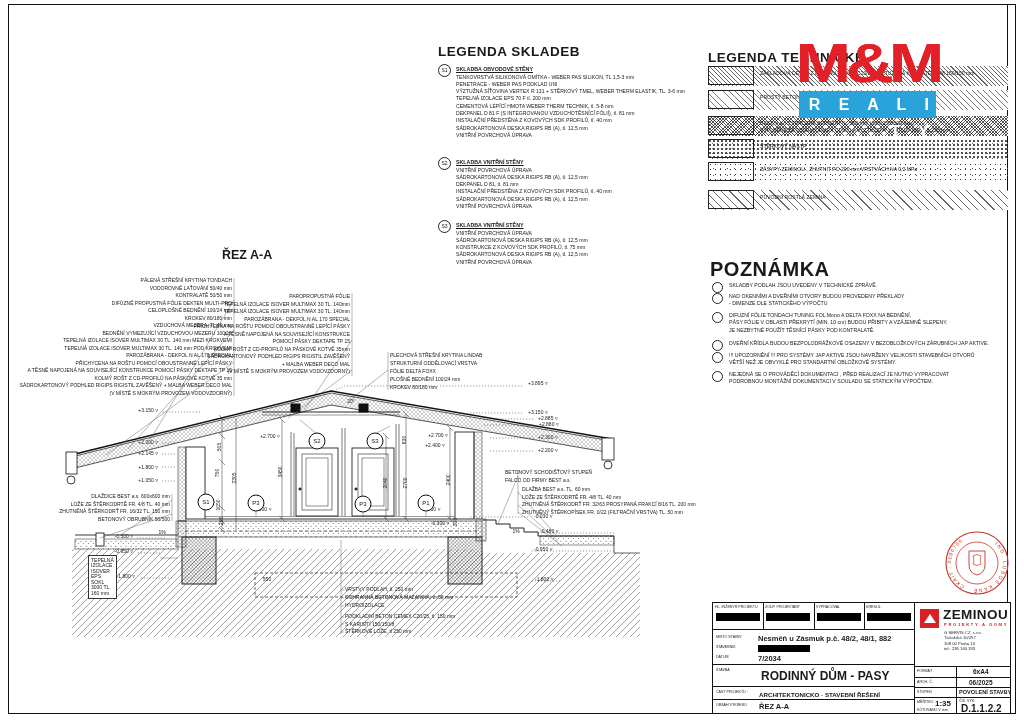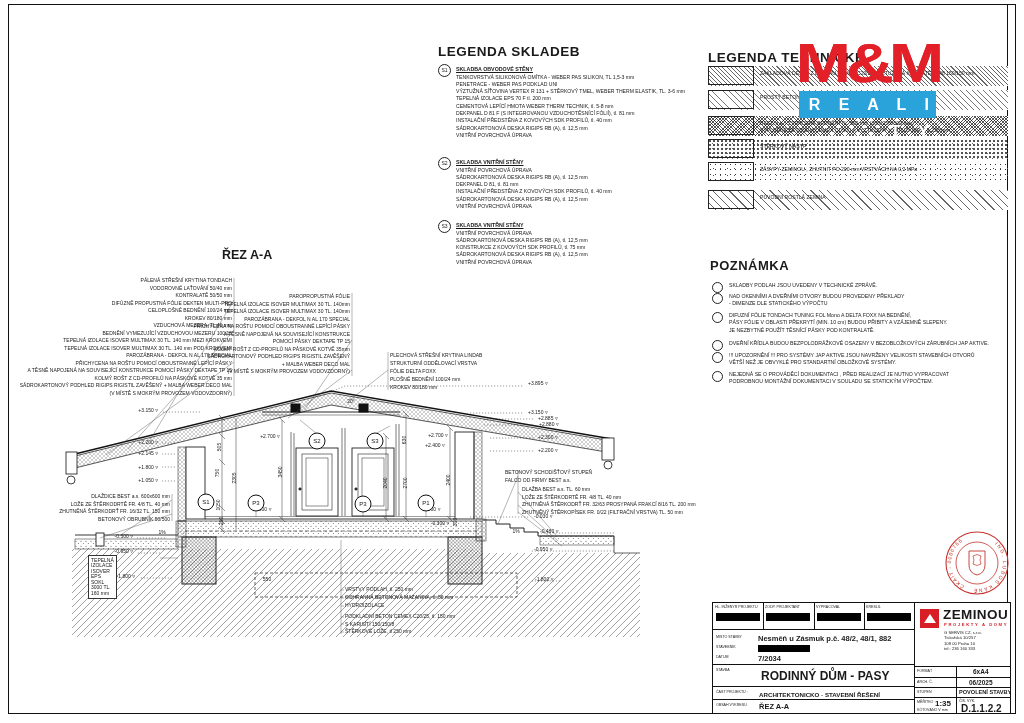--- a/index.html
+++ b/index.html
@@ -189,21 +189,21 @@
       <textPath href="#stampTop" startOffset="12%">ING. LUBOŠ KÁNĚ</textPath>
     </text>
     <text font-size="5" fill="#c5342c" stroke="none" letter-spacing="1">
       <textPath href="#stampTop" startOffset="58%">ČKAIT - 0000786</textPath>
     </text>
   </g>
 </svg>
 
 <div class="abs h-big" style="left:438px;top:44px">LEGENDA SKLADEB</div>
 <div class="abs h-big" style="left:708px;top:50px">LEGENDA TECHNICKÉ</div>
-<div class="abs h-big" style="left:710px;top:258px;font-size:13px">POZNÁMKA</div>
+<div class="abs h-big" style="left:710px;top:258px;font-size:20px">POZNÁMKA</div>
 <div class="abs h-med" style="left:222px;top:248px">ŘEZ A-A</div>
 
 <div class="abs" style="left:0;top:0">
 
 <div class="sk-item" style="position: absolute; left: 438px; top: 64px;">
       <span class="sk-circ">S1</span>
       <span class="sk-head">SKLADBA OBVODOVÉ STĚNY</span>
       <div class="sk-lines">TENKOVRSTVÁ SILIKONOVÁ OMÍTKA - WEBER PAS SILIKON, TL 1,5-3 mm
 PENETRACE - WEBER PAS PODKLAD UNI
 VÝZTUŽNÁ SÍŤOVINA VERTEX R 131 + STĚRKOVÝ TMEL, WEBER THERM ELASTIK, TL. 3-6 mm

